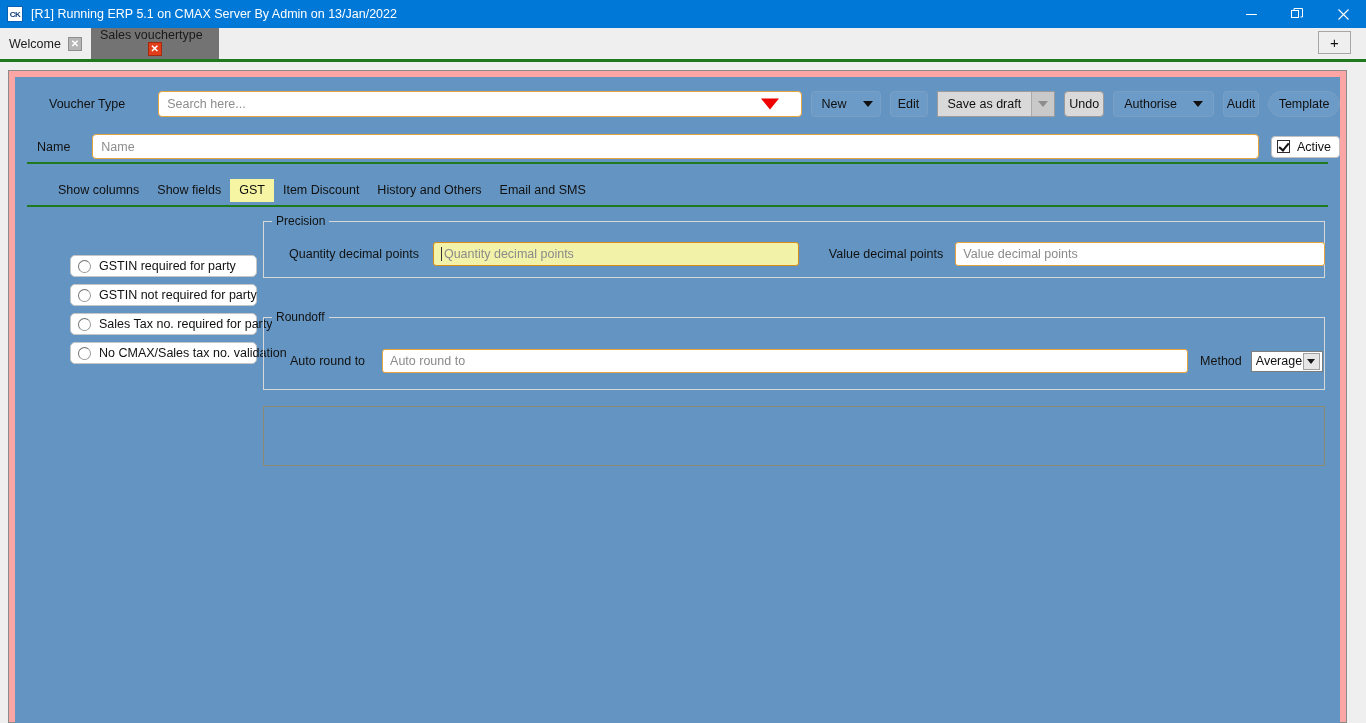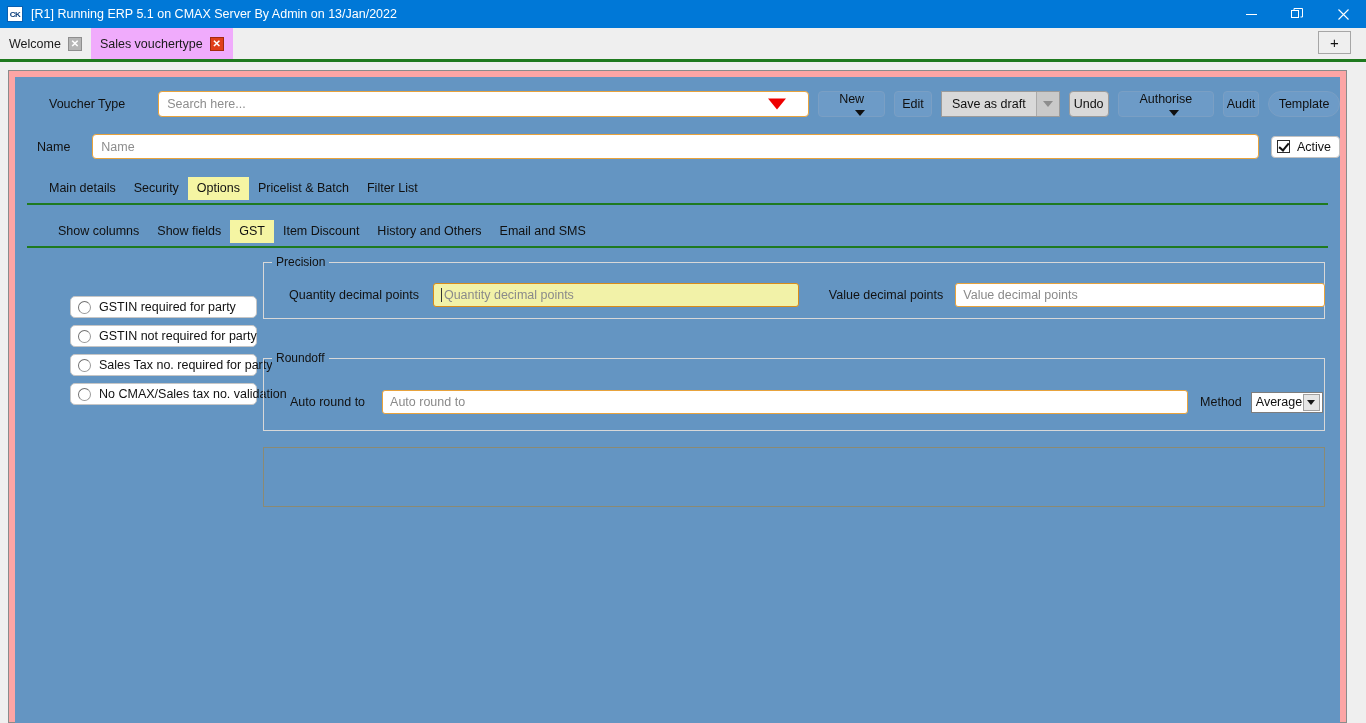--- a/index.html
+++ b/index.html
@@ -53,21 +53,21 @@
     position: relative;
   }
   .doc-tab {
     display: flex;
     align-items: center;
     padding: 0 9px;
     font-size: 12.5px;
     color: #1a1a1a;
     white-space: nowrap;
   }
-  .doc-tab.active-tab { background: #f0abfc; }
+  .doc-tab.active-tab { background: #737373; flex-direction: column; }
   .tab-label { margin-right: 7px; }
   .tab-close {
     width: 14px; height: 14px;
     display: flex; align-items: center; justify-content: center;
     font-size: 10px;
     font-weight: bold;
     color: #ffffff;
     background: #b5b5b5;
     border: 1px solid #8e8e8e;
     box-sizing: border-box;
@@ -161,21 +161,20 @@
     background: #6d9bc7;
     color: #101010;
     font-size: 12.5px;
     display: flex;
     align-items: center;
     justify-content: center;
     box-sizing: border-box;
     padding: 0 10px;
     white-space: nowrap;
     margin-left: 9px;
-    flex-direction: column;
   }
   .btn.with-caret { justify-content: space-between; }
   .caret-dark {
     width: 0; height: 0;
     border-left: 5px solid transparent;
     border-right: 5px solid transparent;
     border-top: 6px solid #101010;
     margin-left: 16px;
   }
   .btn-new { width: 70px; }
@@ -474,27 +473,20 @@
         <span class="lbl">Name</span>
         <div class="name-field">
           <span class="name-ph">Name</span>
         </div>
         <div class="active-box">
           <span class="wincheck checked"></span>
           <span class="active-lbl">Active</span>
         </div>
       </div>
 
-      <div class="tabrow row1">
-        <div class="ftab">Main details</div>
-        <div class="ftab">Security</div>
-        <div class="ftab sel">Options</div>
-        <div class="ftab">Pricelist &amp; Batch</div>
-        <div class="ftab">Filter List</div>
-      </div>
       <div class="tabrule r1"></div>
 
       <div class="tabrow row2">
         <div class="ftab">Show columns</div>
         <div class="ftab">Show fields</div>
         <div class="ftab sel">GST</div>
         <div class="ftab">Item Discount</div>
         <div class="ftab">History and Others</div>
         <div class="ftab">Email and SMS</div>
       </div>

